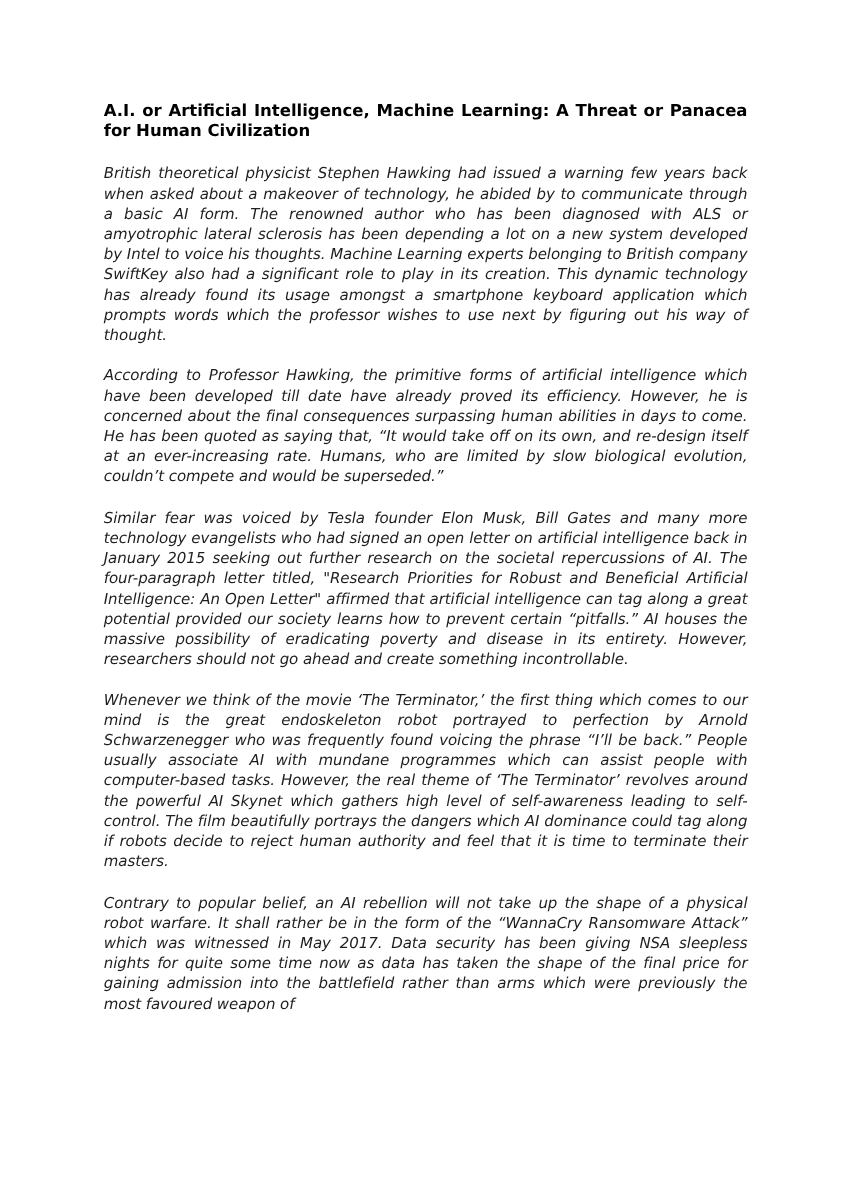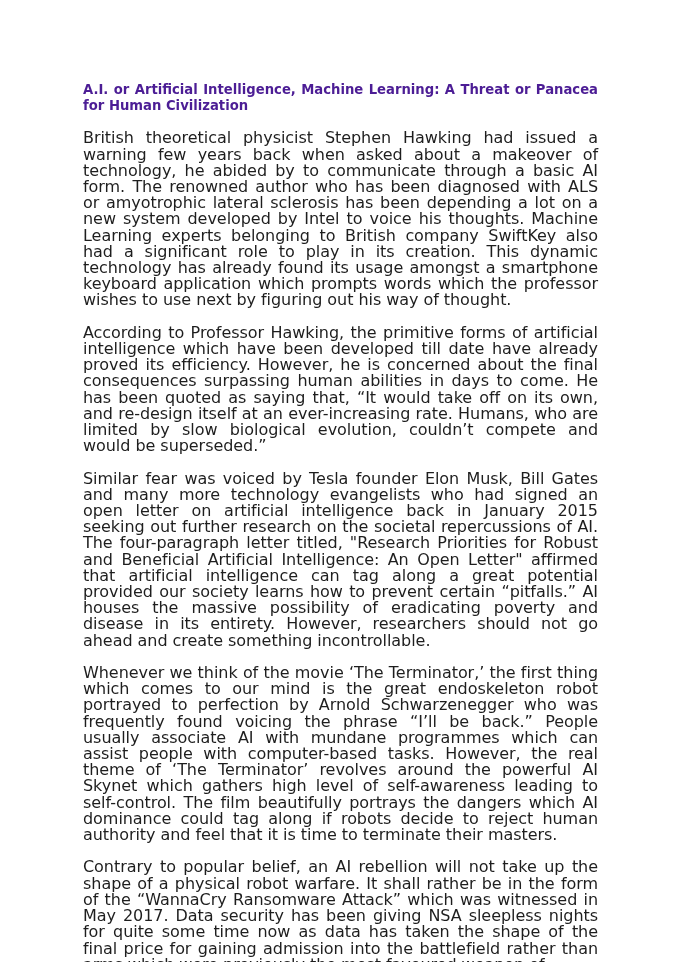--- a/index.html
+++ b/index.html
@@ -22,29 +22,30 @@
       color: #1a1a1a;
     }
     .title {
       font-family: "DejaVu Sans", sans-serif;
       font-weight: bold;
       font-size: 13.2px;
       line-height: 16.2px;
       margin: 0 0 16px 0;
       text-align: justify;
       text-align-last: left;
-      color: #4c1d95;
+      color: #000000;
     }
     .para {
-      font-size: 16px;
+      font-size: 12px;
       line-height: 16.2px;
       margin: 0 0 16.2px 0;
       text-align: justify;
       letter-spacing: -0.05px;
       color: #1e1e1e;
+      font-style: italic;
     }
   </style>
 </head>
 <body>
 
 <div class="page">
   <h1 class="title">A.I. or Artificial Intelligence, Machine Learning: A Threat or Panacea for Human Civilization</h1>
   <p class="para">British theoretical physicist Stephen Hawking had issued a warning few years back when asked about a makeover of technology, he abided by to communicate through a basic AI form. The renowned author who has been diagnosed with ALS or amyotrophic lateral sclerosis has been depending a lot on a new system developed by Intel to voice his thoughts. Machine Learning experts belonging to British company SwiftKey also had a significant role to play in its creation. This dynamic technology has already found its usage amongst a smartphone keyboard application which prompts words which the professor wishes to use next by figuring out his way of thought.</p>
   <p class="para">According to Professor Hawking, the primitive forms of artificial intelligence which have been developed till date have already proved its efficiency. However, he is concerned about the final consequences surpassing human abilities in days to come. He has been quoted as saying that, “It would take off on its own, and re-design itself at an ever-increasing rate. Humans, who are limited by slow biological evolution, couldn’t compete and would be superseded.”</p>
   <p class="para">Similar fear was voiced by Tesla founder Elon Musk, Bill Gates and many more technology evangelists who had signed an open letter on artificial intelligence back in January 2015 seeking out further research on the societal repercussions of AI. The four-paragraph letter titled, "Research Priorities for Robust and Beneficial Artificial Intelligence: An Open Letter" affirmed that artificial intelligence can tag along a great potential provided our society learns how to prevent certain “pitfalls.” AI houses the massive possibility of eradicating poverty and disease in its entirety. However, researchers should not go ahead and create something incontrollable.</p>

